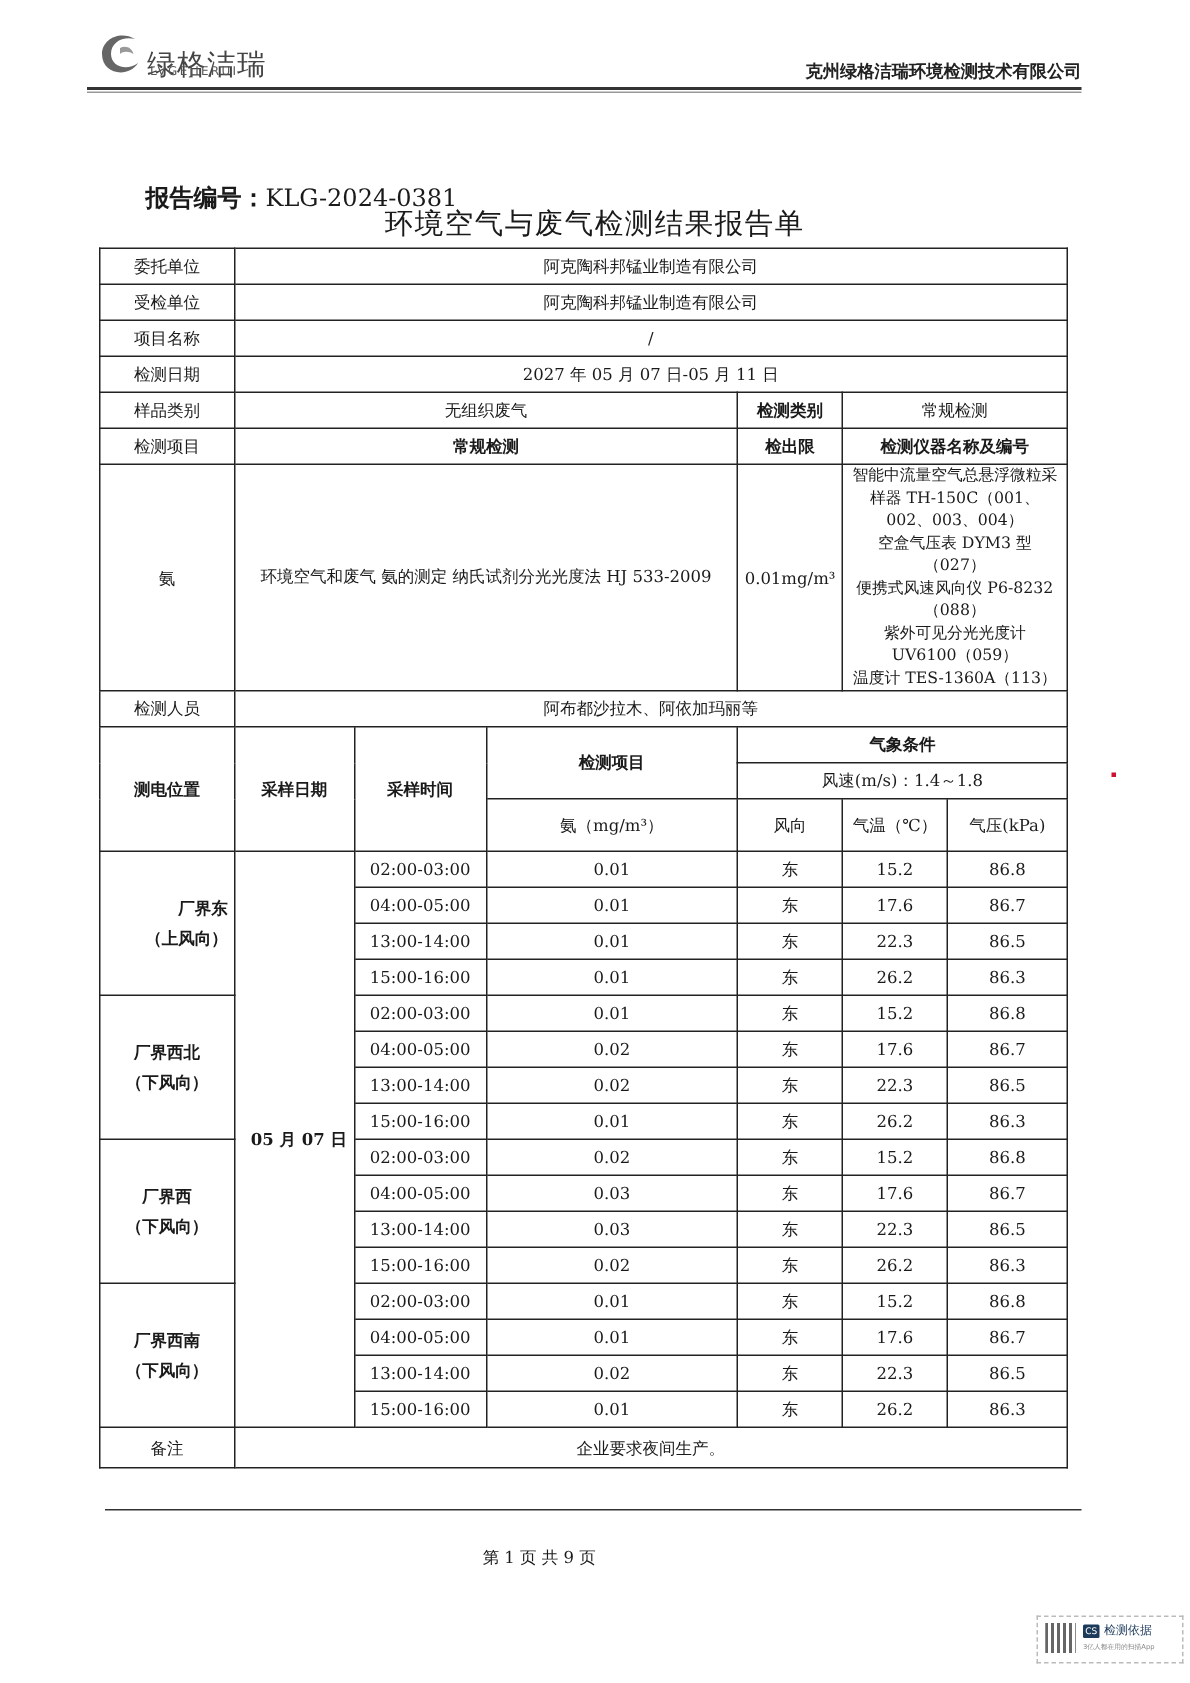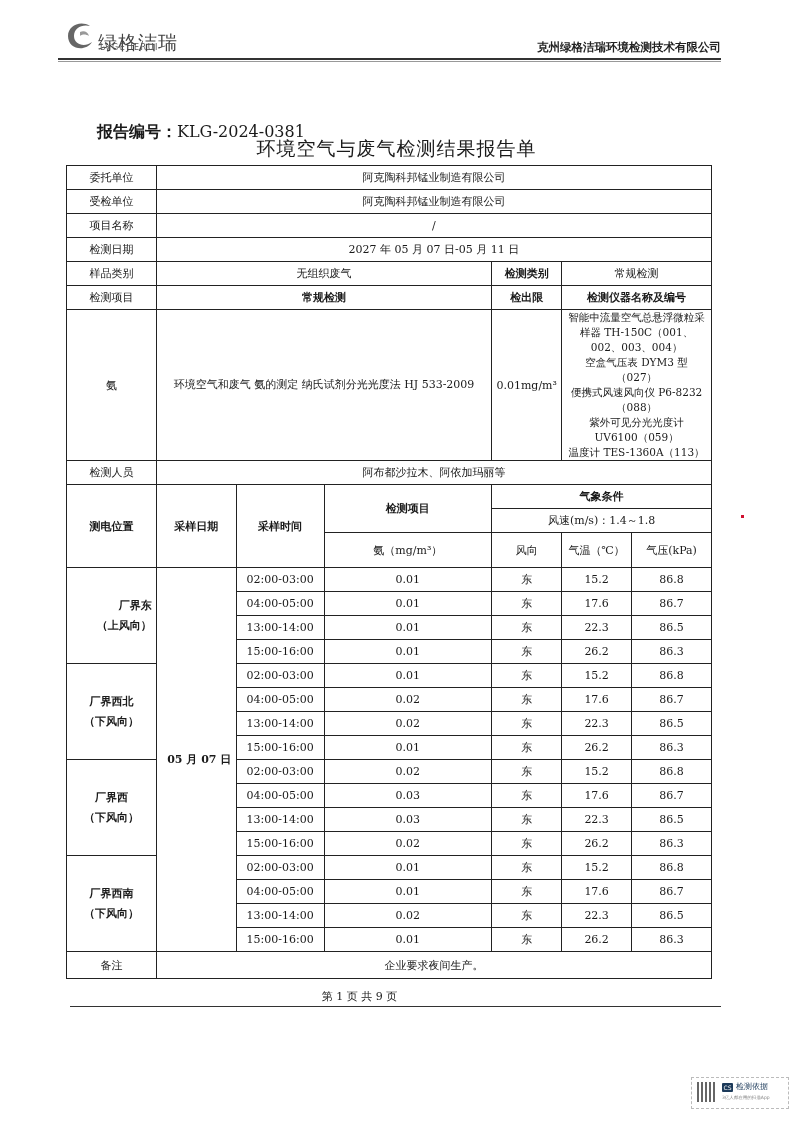--- a/index.html
+++ b/index.html
@@ -14,21 +14,21 @@
   .hdr-line2 { position:absolute; left:58px; right:72px; top:61px; height:1px; background:#999; }
   .title { position:absolute; left:0; width:793px; top:88px; text-align:center; font-size:19px; letter-spacing:1px;margin-top:48px; }
   .report-no { position:absolute; left:97px; top:122px; font-size:16px; }
   .report-no b { font-weight:bold; }
   table.main { position:absolute; left:66px; top:165px; width:646px; border-collapse:collapse; font-size:11px; }
   table.main td { border:1px solid #222; padding:0 4px; height:23px; text-align:center; vertical-align:middle; }
   td.lbl { font-weight:normal; width:80px; }
   td.left { text-align:left; }
   td.instr { text-align:left; font-size:10.5px; line-height:15px; padding:2px 4px; }
   .footer-line { position:absolute; left:70px; right:72px; top:1006px; height:1px; background:#333; }
-  .page-no { position:absolute; left:0; width:719px; top:989px; text-align:center; font-size:11px; }
+  .page-no { position:absolute; left:0; width:719px; top:1031px; text-align:center; font-size:11px; }
   .badge { position:absolute; left:691px; top:1077px; width:96px; height:30px; border:1px dashed #bbb; font-family:"DejaVu Sans",sans-serif; }
   .qr { position:absolute; left:5px; top:4px; width:20px; height:20px;
         background:repeating-linear-gradient(90deg,#333 0 2px,#fff 2px 4px),#333; opacity:.75; }
   .cs { position:absolute; left:30px; top:5px; width:11px; height:9px; background:#1c3a5a; color:#fff; font-size:6px; line-height:9px; text-align:center; border-radius:1px; }
   .badge-name { position:absolute; left:44px; top:3px; font-size:8px; color:#1c3a5a; }
   .badge-sub { position:absolute; left:30px; top:17px; font-size:4.5px; color:#888; }
   .redmark { position:absolute; left:741px; top:515px; width:3px; height:3px; background:#d0102f; }
 </style>
 </head>
 <body>

